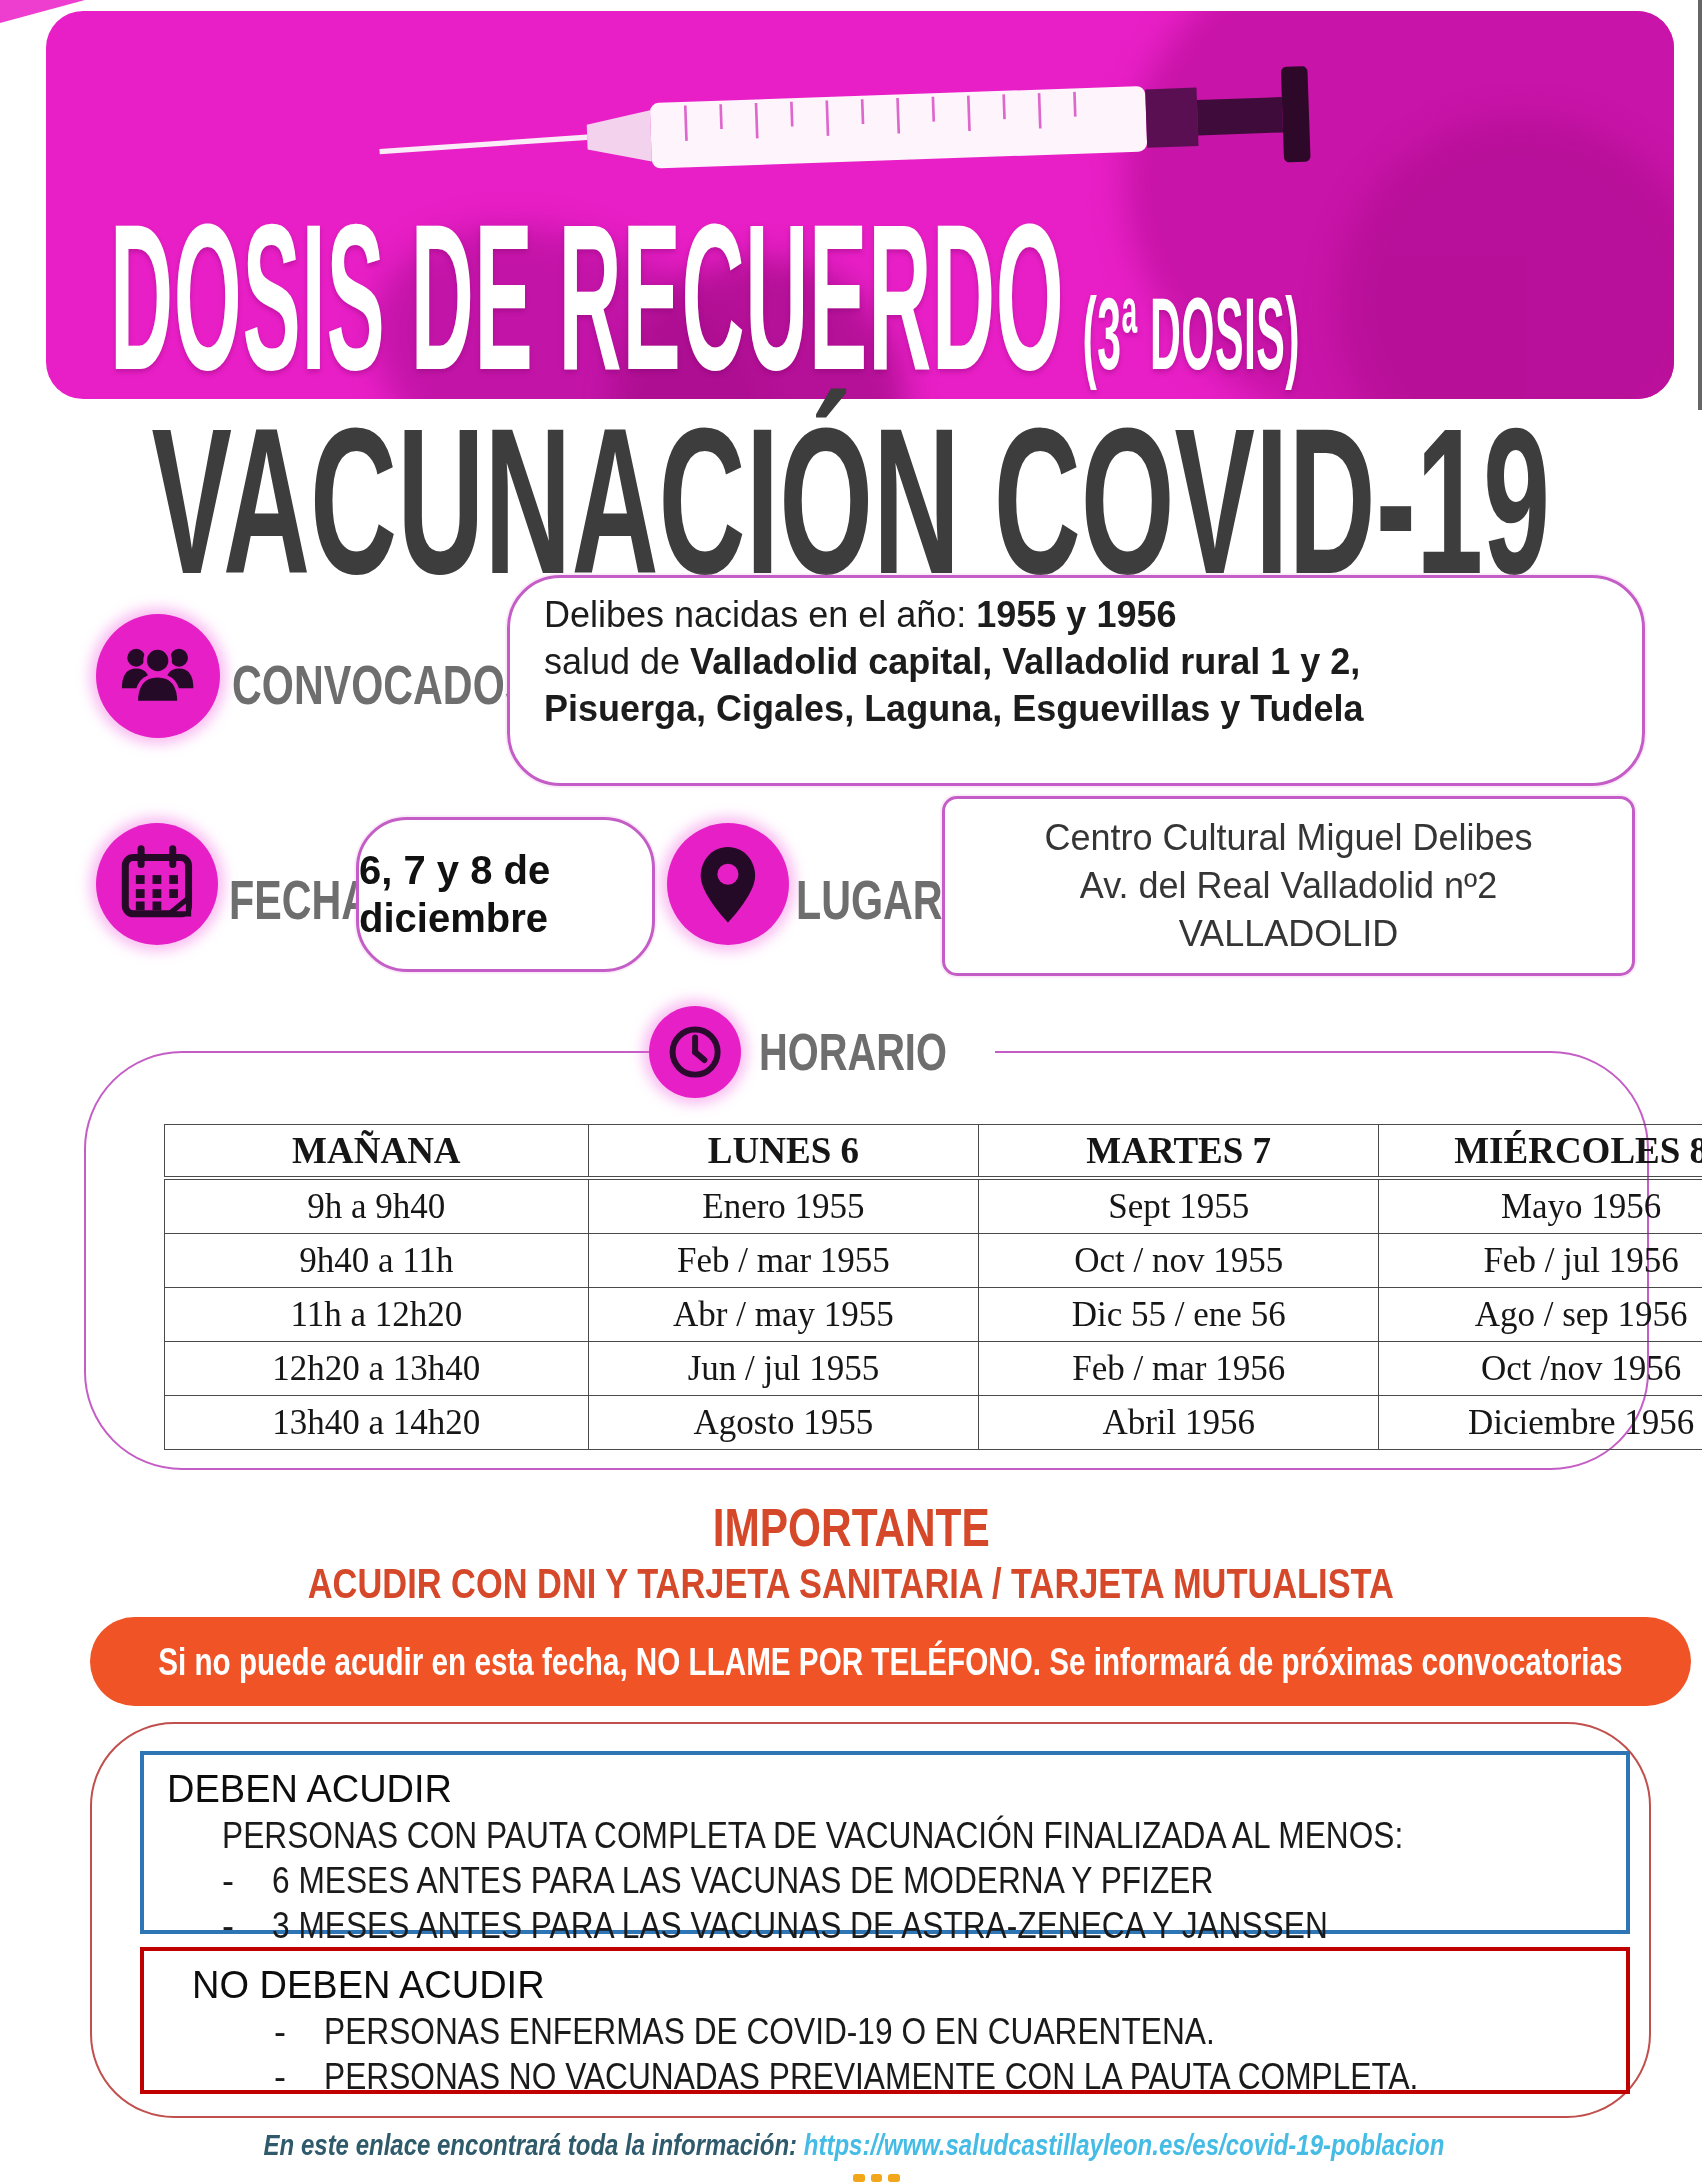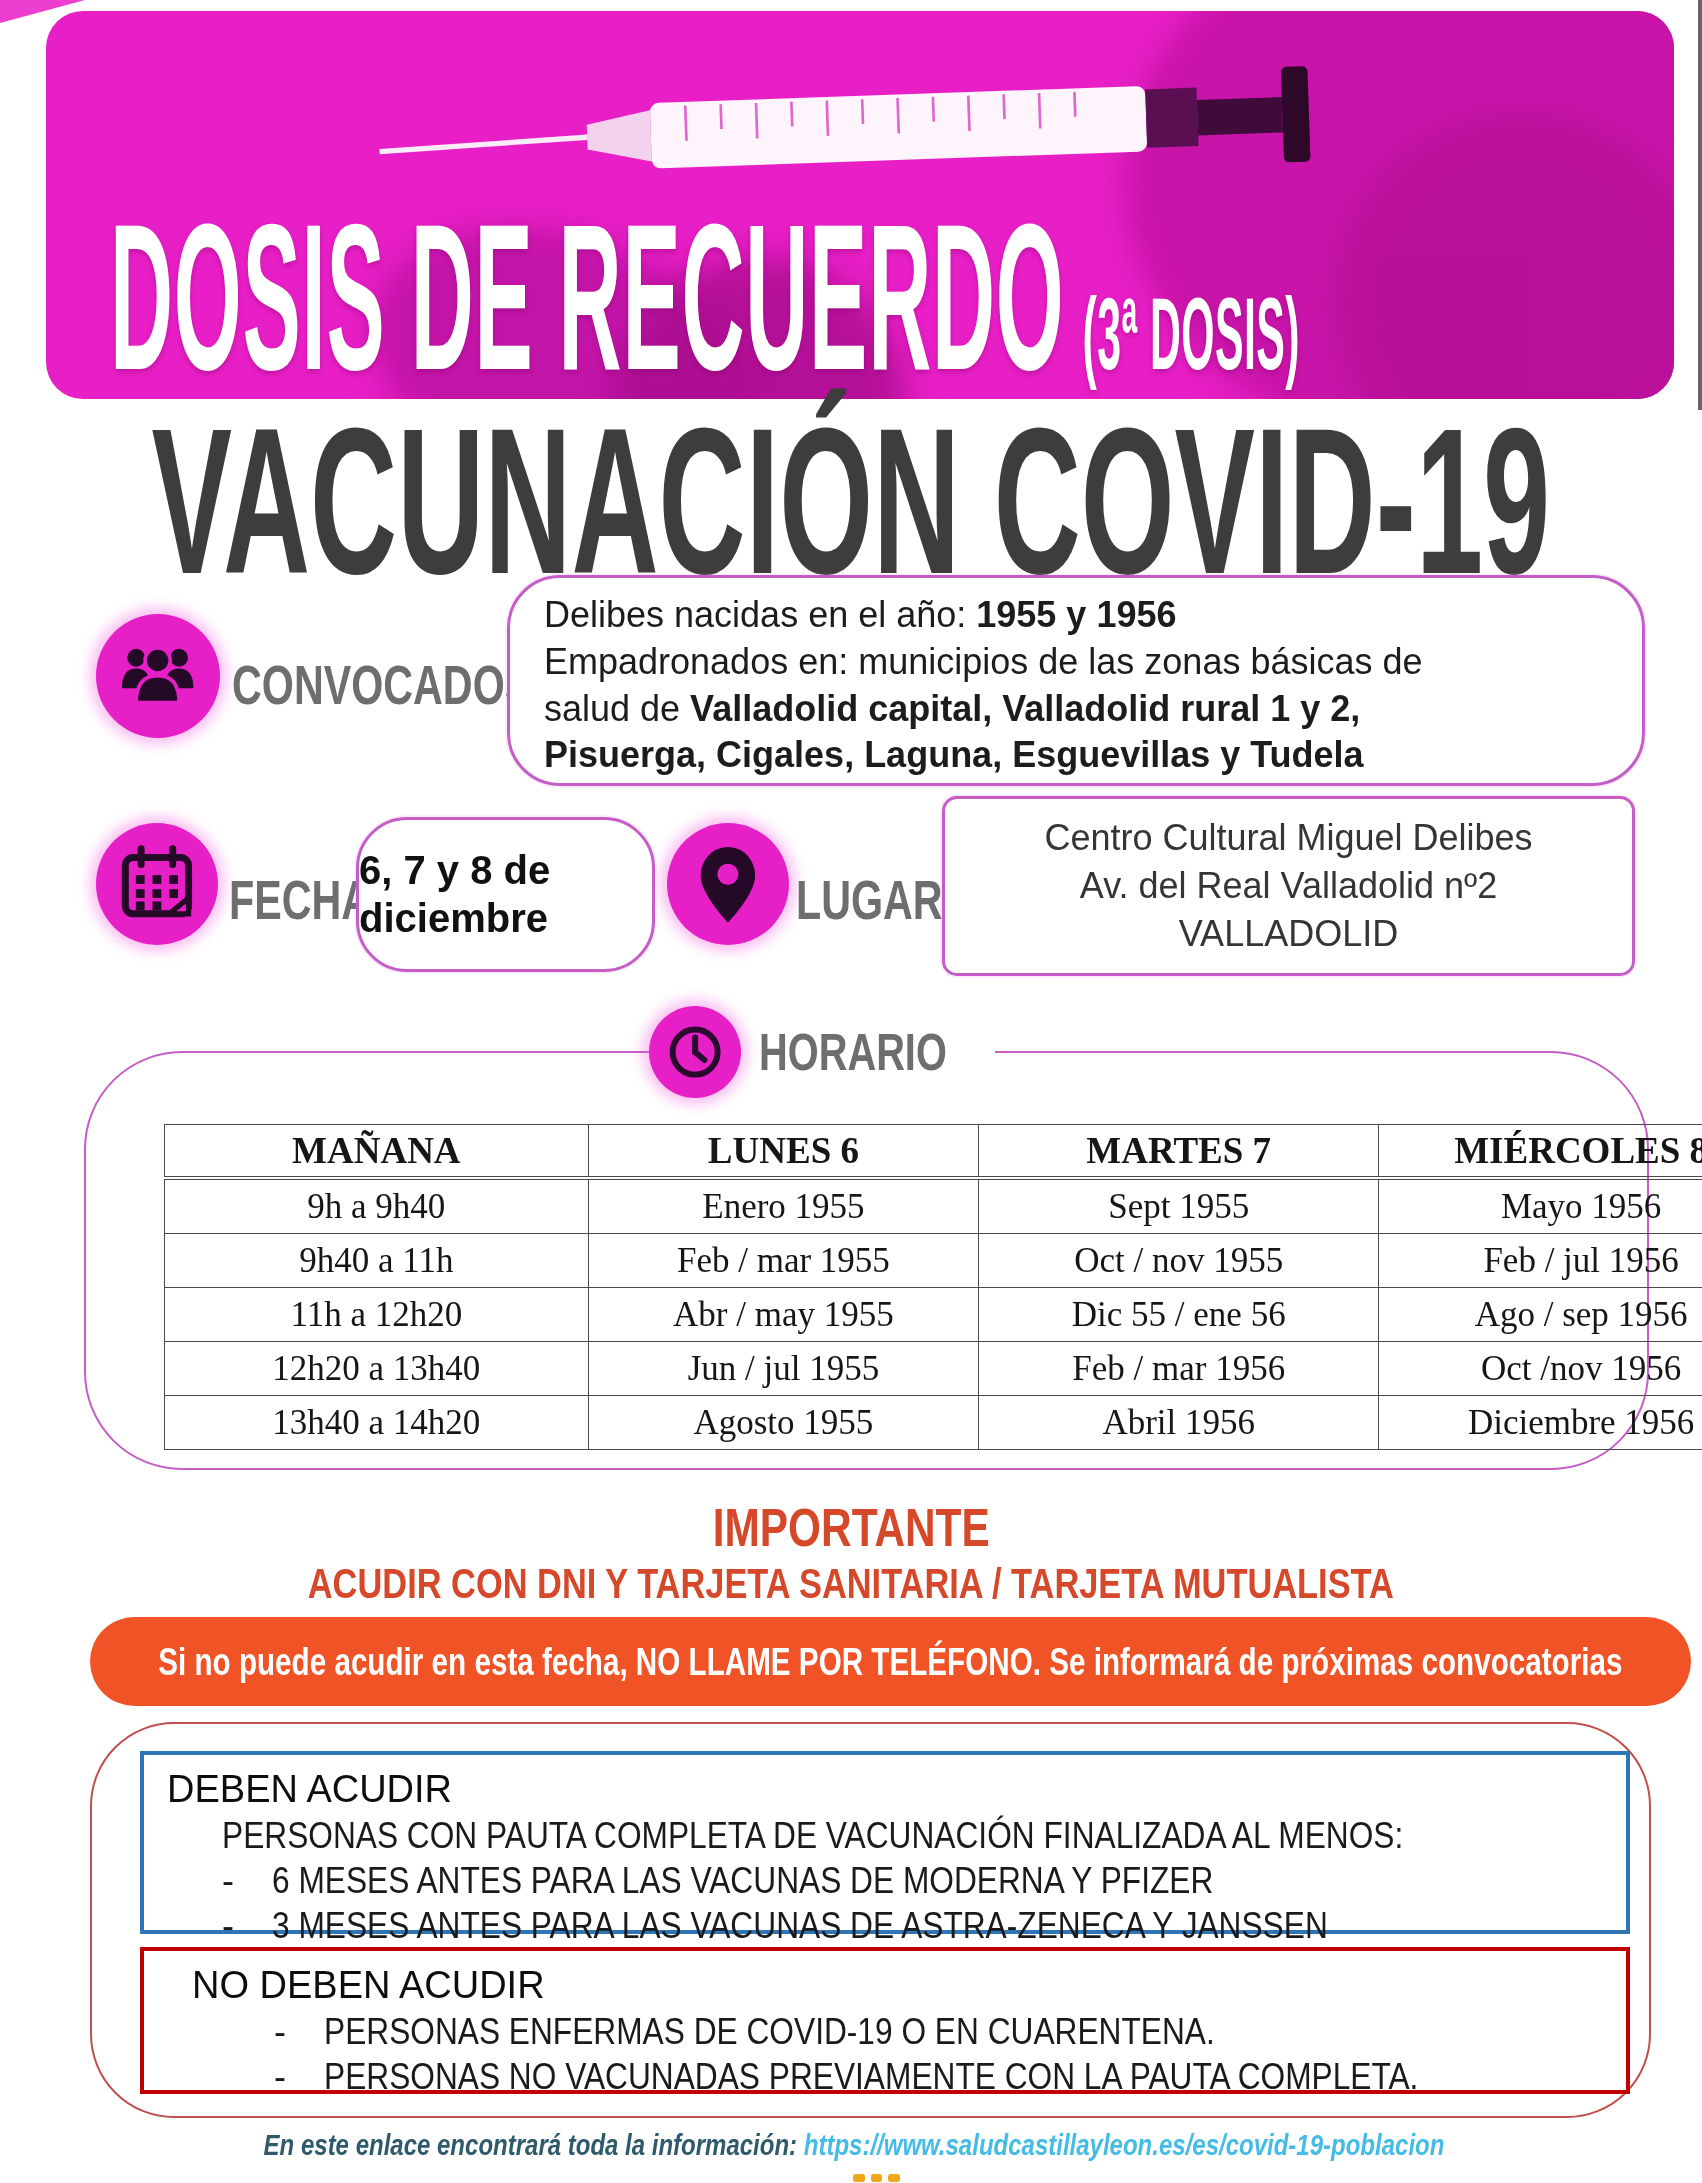--- a/index.html
+++ b/index.html
@@ -155,21 +155,20 @@
     <circle cx="74" cy="30" r="10" fill="#250a28"></circle>
     <path d="M58,64 Q58,42 74,42 Q90,42 90,64 Z" fill="#250a28"></path>
     <circle cx="50" cy="33" r="14" fill="#250a28" stroke="#e620c6" stroke-width="4"></circle>
     <path d="M26,80 Q26,50 50,50 Q74,50 74,80 Z" fill="#250a28" stroke="#e620c6" stroke-width="4"></path>
   </svg>
 </div>
 <div class="abs gray-label nw sqzLabel" style="left:232px; top:658px;">CONVOCADOS</div>
 
 <div class="abs bubble convocados-box body-txt">
   <div><span>Delibes nacidas en el año: </span><b>1955 y 1956</b></div>
-  <div>Empadronados en: municipios de las zonas básicas de</div>
   <div><span>salud de </span><b>Valladolid capital, Valladolid rural 1 y 2,</b></div>
   <div><b>Pisuerga, Cigales, Laguna, Esguevillas y Tudela</b></div>
 </div>
 
 <div class="abs circle" style="left:96px; top:823px; width:122px; height:122px;">
   <svg viewBox="0 0 100 100">
     <rect x="14" y="20" width="72" height="64" rx="9" fill="none" stroke="#250a28" stroke-width="8"></rect>
     <line x1="32" y1="10" x2="32" y2="28" stroke="#250a28" stroke-width="8" stroke-linecap="round"></line>
     <line x1="68" y1="10" x2="68" y2="28" stroke="#250a28" stroke-width="8" stroke-linecap="round"></line>
     <g fill="#250a28">

